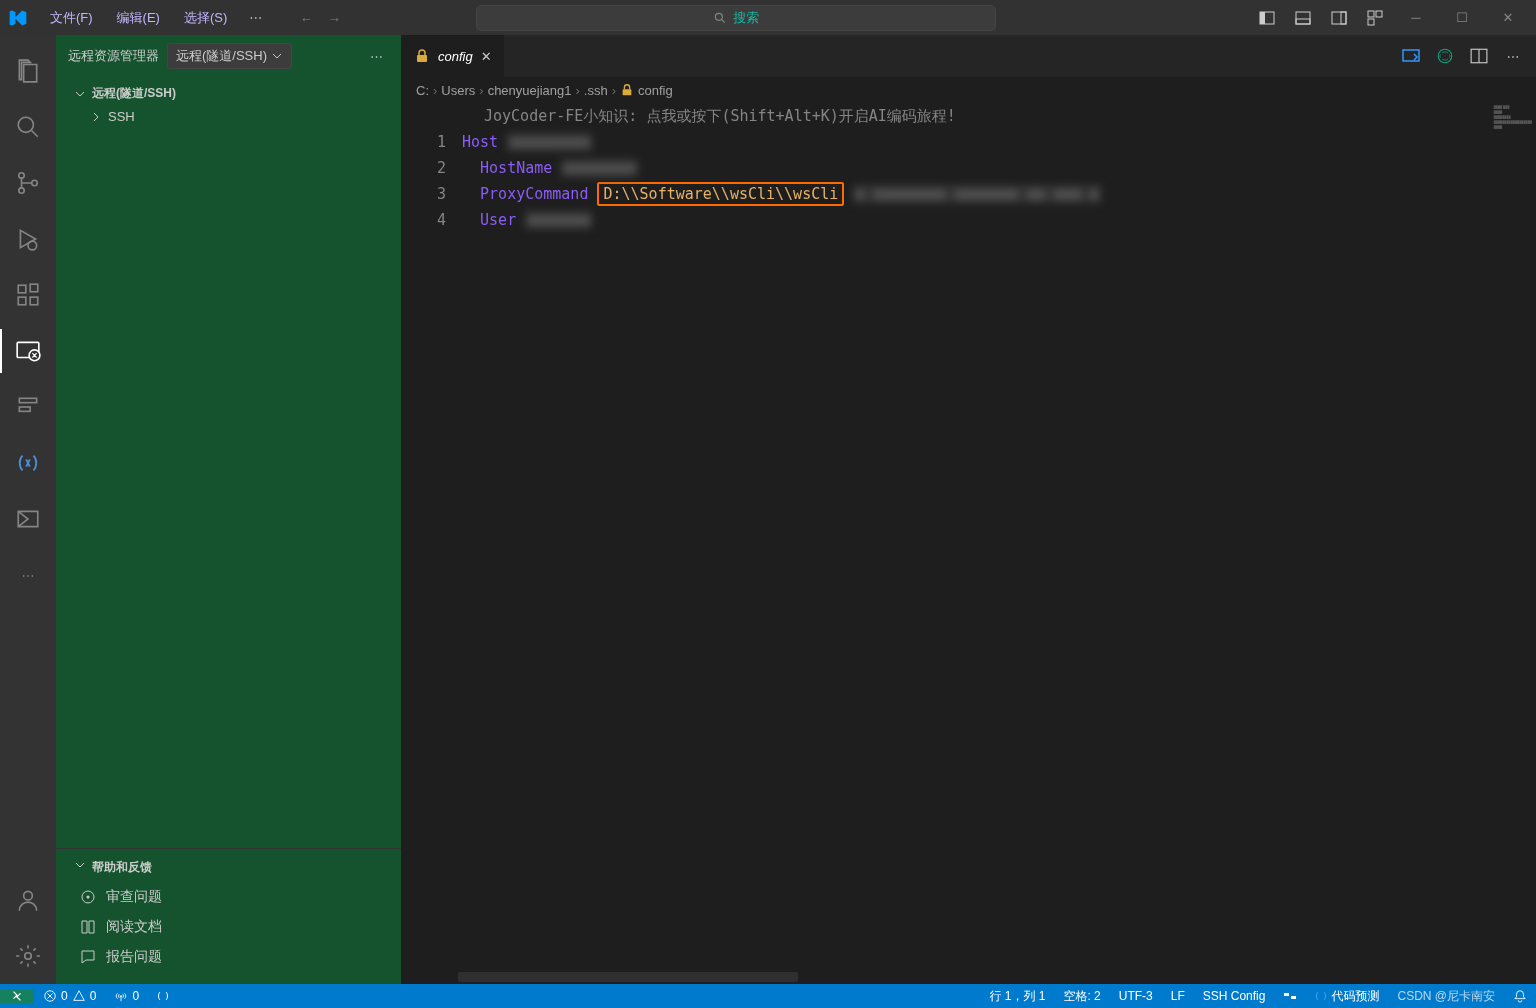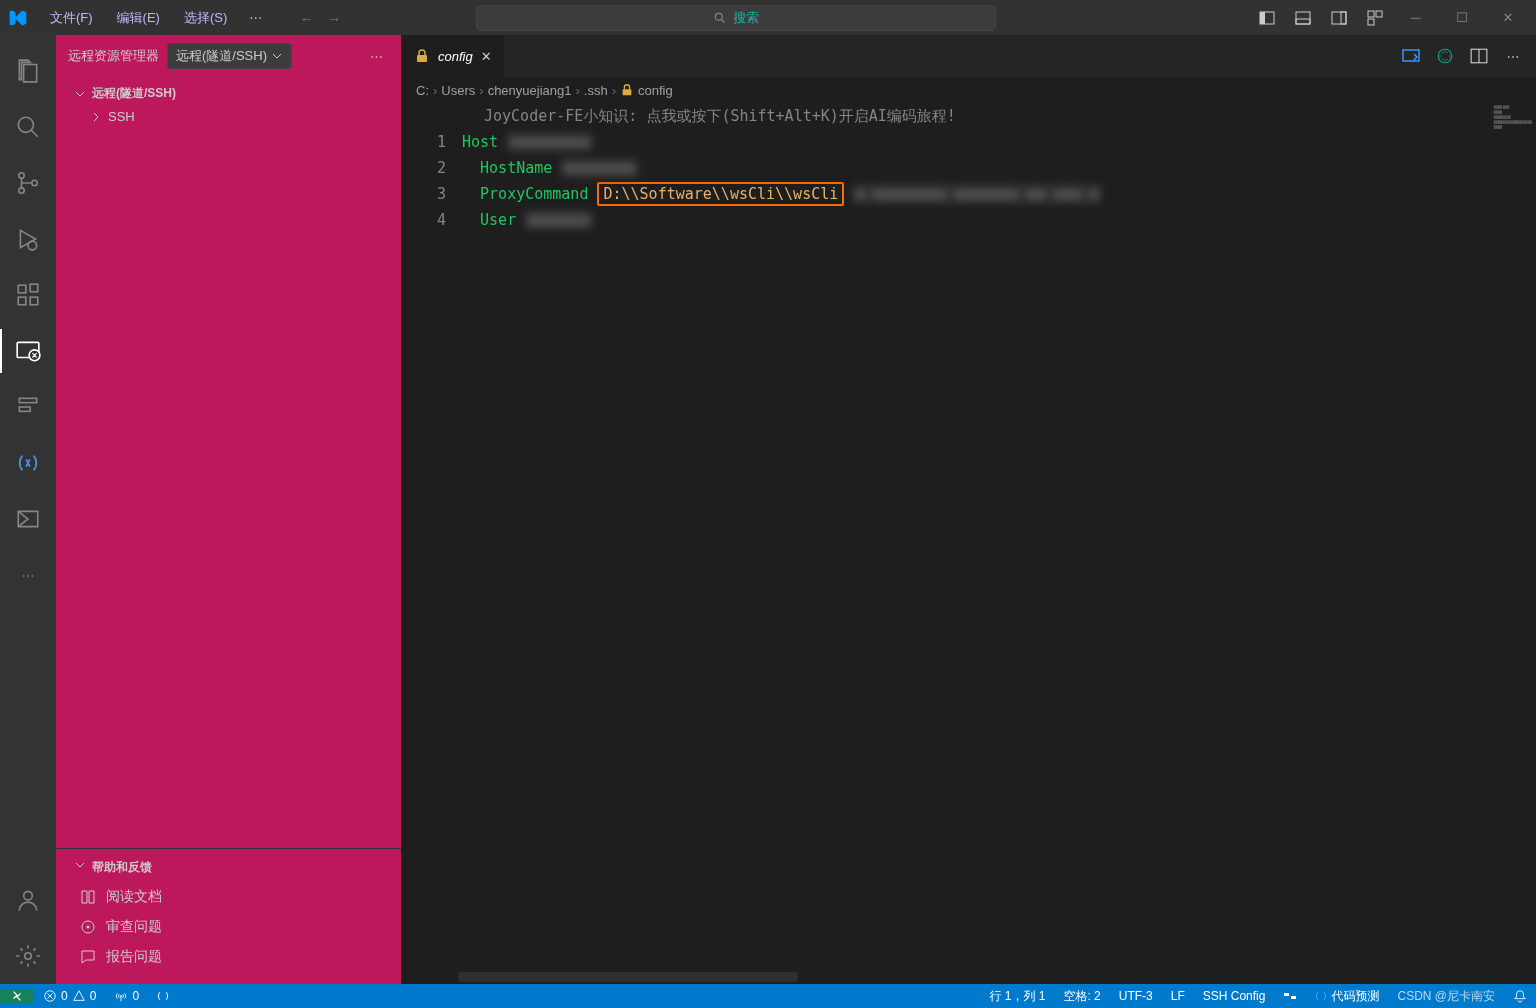--- a/index.html
+++ b/index.html
@@ -76,21 +76,21 @@
   left: 0;
   top: 6px;
   bottom: 6px;
   width: 2px;
   background: #ffffff;
 }
 .activity-bar .spacer { flex: 1; }
 
 .sidebar {
   width: 346px;
-  background: #be185d;
+  background: #14532d;
   display: flex;
   flex-direction: column;
   border-right: 1px solid #1e1e1e;
 }
 .sidebar-header {
   height: 42px;
   display: flex;
   align-items: center;
   padding: 0 12px;
   gap: 8px;
@@ -185,21 +185,21 @@
 .gutter { width: 60px; text-align: right; padding-right: 16px; color: #858585; font-family: Consolas, monospace; font-size: 15px; line-height: 26px; padding-top: 26px; }
 .code {
   flex: 1;
   font-family: Consolas, monospace;
   font-size: 15px;
   line-height: 26px;
   padding-top: 0;
   color: #d4d4d4;
 }
 .hint { color: #858585; padding-left: 22px; }
-.kw { color: #22c55e; }
+.kw { color: #8b5cf6; }
 .blur {
   filter: blur(4px);
   color: #999;
   background: #333;
   border-radius: 2px;
   padding: 0 2px;
 }
 .highlight-box {
   border: 2px solid #ff6a00;
   padding: 1px 4px;
@@ -404,30 +404,30 @@
     </div>
     <div class="help-section">
       <div class="help-header">
         <svg class="chevron" viewBox="0 0 12 12">
             <path d="M2 4l4 4 4-4" stroke="#ccc" fill="none"></path>
           </svg>
         <span>帮助和反馈</span>
       </div>
       <div class="help-item">
         <svg width="16" height="16" viewBox="0 0 16 16">
-            <path d="M2 2h5v12H2z M9 2h5v12H9z" stroke="#ccc" fill="none"></path>
-          </svg>
-        <span>阅读文档</span>
-      </div>
-      <div class="help-item">
-        <svg width="16" height="16" viewBox="0 0 16 16">
             <circle cx="8" cy="8" r="6" stroke="#ccc" fill="none"></circle>
             <circle cx="8" cy="8" r="1.5" fill="#ccc"></circle>
           </svg>
         <span>审查问题</span>
+      </div>
+      <div class="help-item">
+        <svg width="16" height="16" viewBox="0 0 16 16">
+            <path d="M2 2h5v12H2z M9 2h5v12H9z" stroke="#ccc" fill="none"></path>
+          </svg>
+        <span>阅读文档</span>
       </div>
       <div class="help-item">
         <svg width="16" height="16" viewBox="0 0 16 16">
             <path d="M2 2h12v9H6l-4 3z" stroke="#ccc" fill="none"></path>
           </svg>
         <span>报告问题</span>
       </div>
     </div>
   </div>
 

